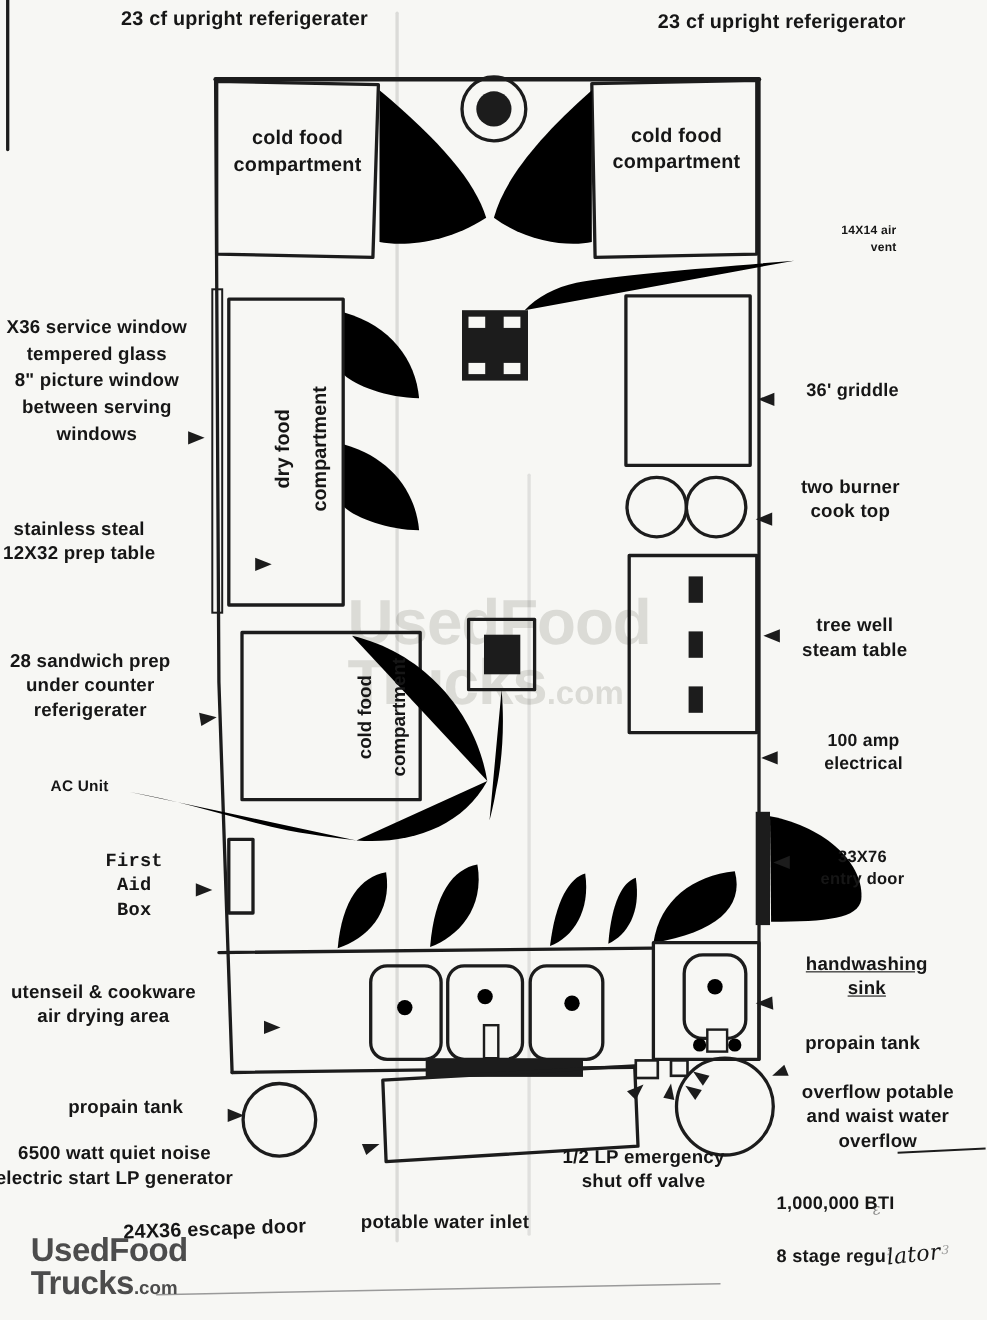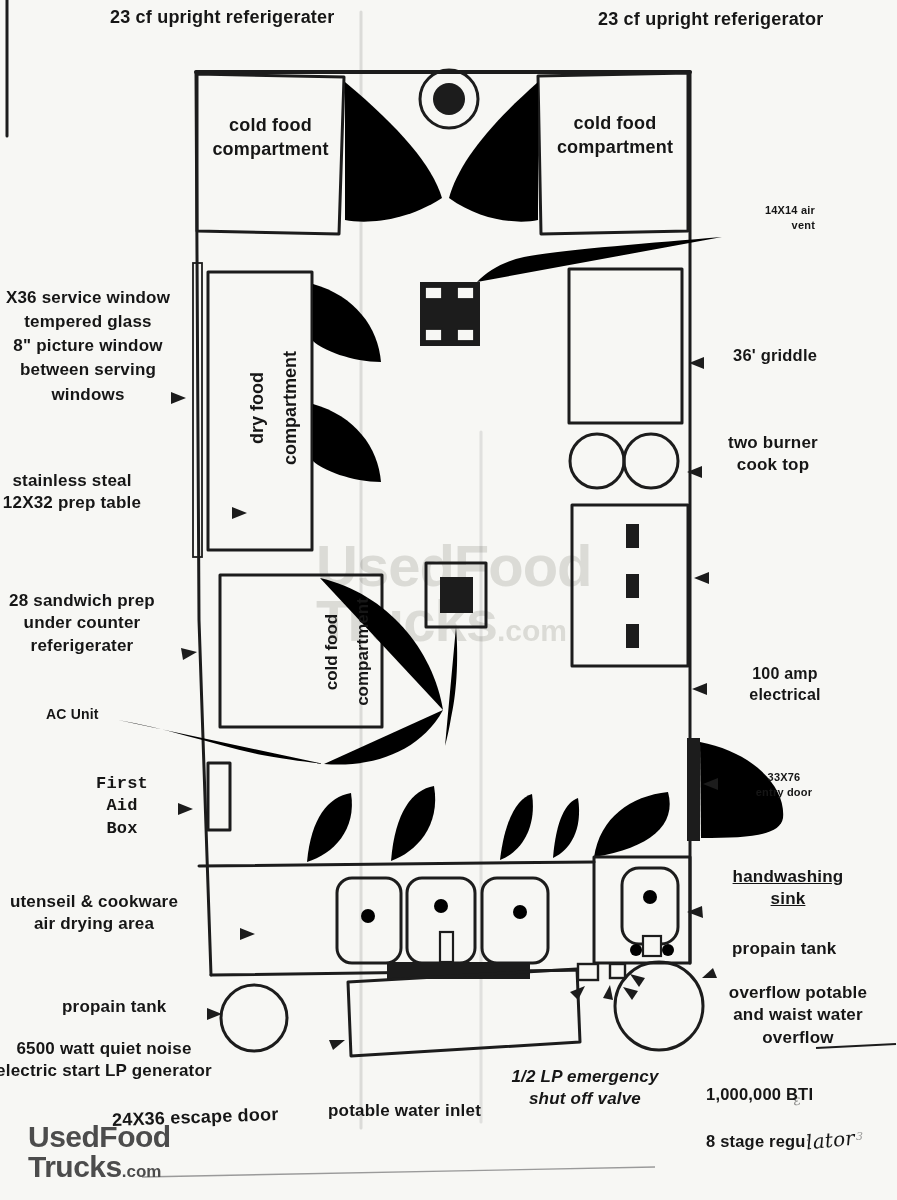--- a/index.html
+++ b/index.html
@@ -258,23 +258,25 @@
   <div class="vlbl" style="left:178px;top:386px;width:170px;height:44px;">dry food
 compartment</div>
   <div class="vlbl" style="left:258px;top:630px;width:160px;height:44px;font-size:17px;">cold food
 compartment</div>
 
   <div class="lbl" style="left:700px;top:203px;width:115px;text-align:right;font-size:11px;">14X14 air
 vent</div>
   <div class="lbl" style="left:733px;top:345px;font-size:16.5px;">36' griddle</div>
   <div class="lbl ctr" style="left:712px;top:432px;width:122px;text-align:center;">two burner
 cook top</div>
+  <div class="lbl ctr" style="left:716px;top:558px;width:122px;">tree well
+steam table</div>
   <div class="lbl ctr" style="left:730px;top:663px;width:110px;font-size:16px;">100 amp
 electrical</div>
-  <div class="lbl ctr" style="left:728px;top:770px;width:112px;font-size:11px;">33X76
+  <div class="lbl ctr" style="left:728px;top:770px;width:112px;font-size:15px;">33X76
 entry door</div>
   <div class="lbl ctr" style="left:712px;top:866px;width:152px;text-decoration:underline;">handwashing
 sink</div>
   <div class="lbl" style="left:732px;top:938px;">propain tank</div>
   <div class="lbl ctr" style="left:698px;top:982px;width:200px;">overflow potable
 and waist water
 overflow</div>
 
   <div class="lbl" style="left:706px;top:1062px;font-size:16.5px;">
     <span>1,000,000 BTI</span><br>
@@ -295,21 +297,21 @@
   <div class="lbl ctr" style="left:82px;top:773px;width:80px;font-family:Liberation Mono, monospace;">First Aid
 Box</div>
   <div class="lbl ctr" style="left:-4px;top:891px;width:196px;">utenseil &amp; cookware
 air drying area</div>
   <div class="lbl" style="left:62px;top:996px;">propain tank</div>
   <div class="lbl ctr" style="left:-12px;top:1038px;width:232px;">6500 watt quiet noise
 electric start LP generator</div>
   <div class="lbl" style="left:112px;top:1106px;font-size:18px;transform:rotate(-2deg);">24X36 escape door</div>
 
   <div class="lbl" style="left:328px;top:1100px;">potable water inlet</div>
-  <div class="lbl ctr" style="left:505px;top:1066px;width:160px;font-style:italic;">1/2 LP emergency
+  <div class="lbl ctr" style="left:505px;top:1041px;width:160px;">1/2 LP emergency
 shut off valve</div>
 
   <span class="mark" style="left:793px;top:1092px;font-size:14px;opacity:.6;transform:rotate(-10deg);position:absolute;">ε</span>
   <span class="mark" style="left:806px;top:1130px;font-size:12px;opacity:.5;position:absolute;">:</span>
   <span class="mark" style="left:856px;top:1130px;font-size:11px;opacity:.5;position:absolute;">3</span>
 
   <div class="logo">
     <div class="l1">UsedFood</div>
     <div><span class="l2">Trucks</span><span class="suf">.com</span></div>
   </div>

